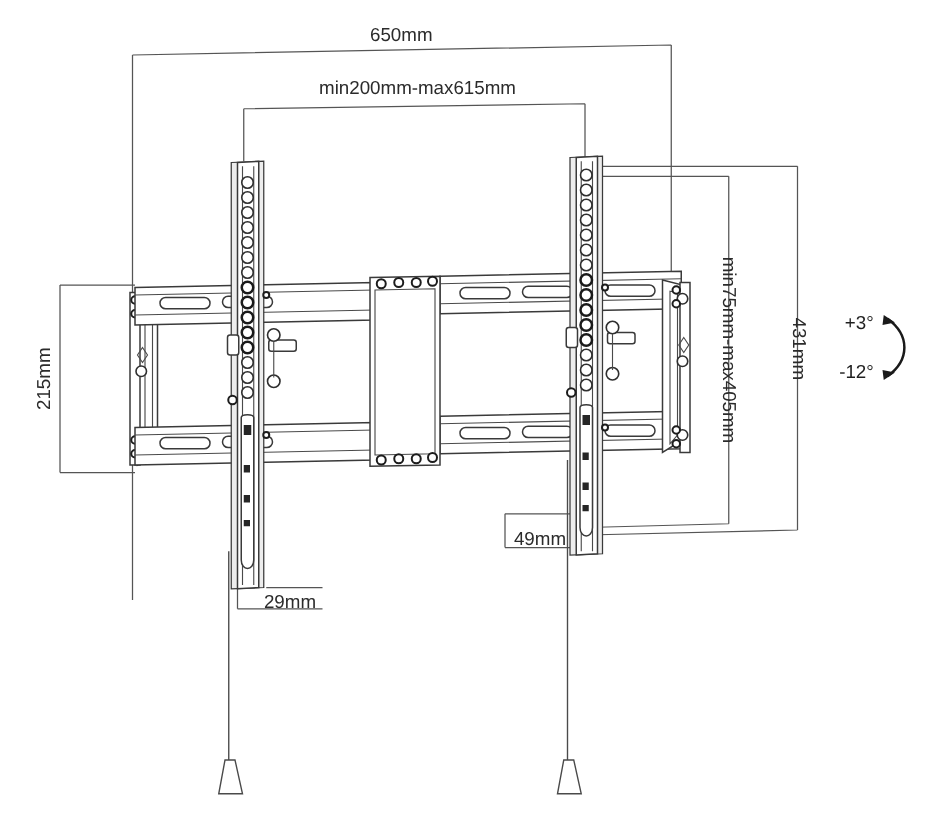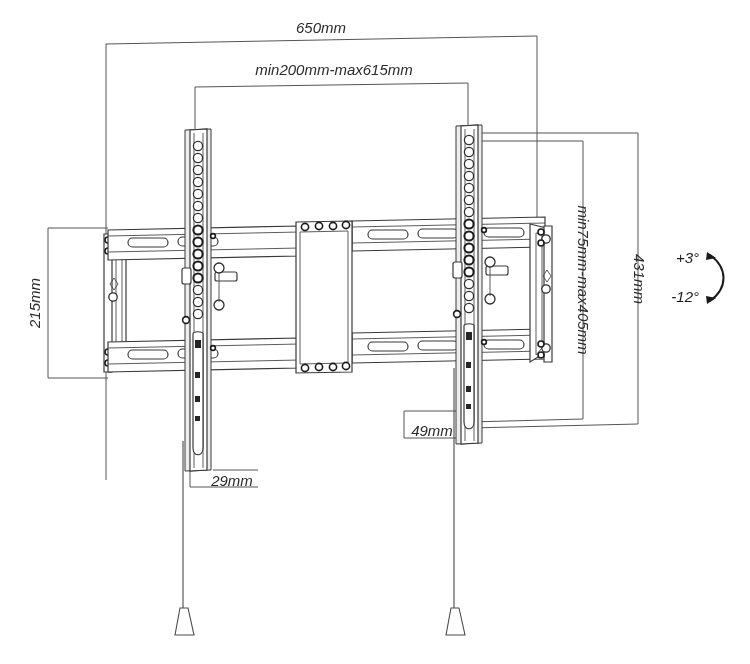--- a/index.html
+++ b/index.html
@@ -13,21 +13,20 @@
     font-family: "Liberation Sans", sans-serif;
     overflow: hidden;
     position: relative;
   }
   #drawing-root {
     position: absolute;
     left: 0;
     top: 0;
     width: 750px;
     height: 540px;
-    font-style: italic;
   }
   svg.tech-drawing {
     display: block;
     width: 750px;
     height: 664px;
     background: #ffffff;
   }
   .dim-text {
     font-family: "Liberation Sans", sans-serif;
     font-size: 15px;

